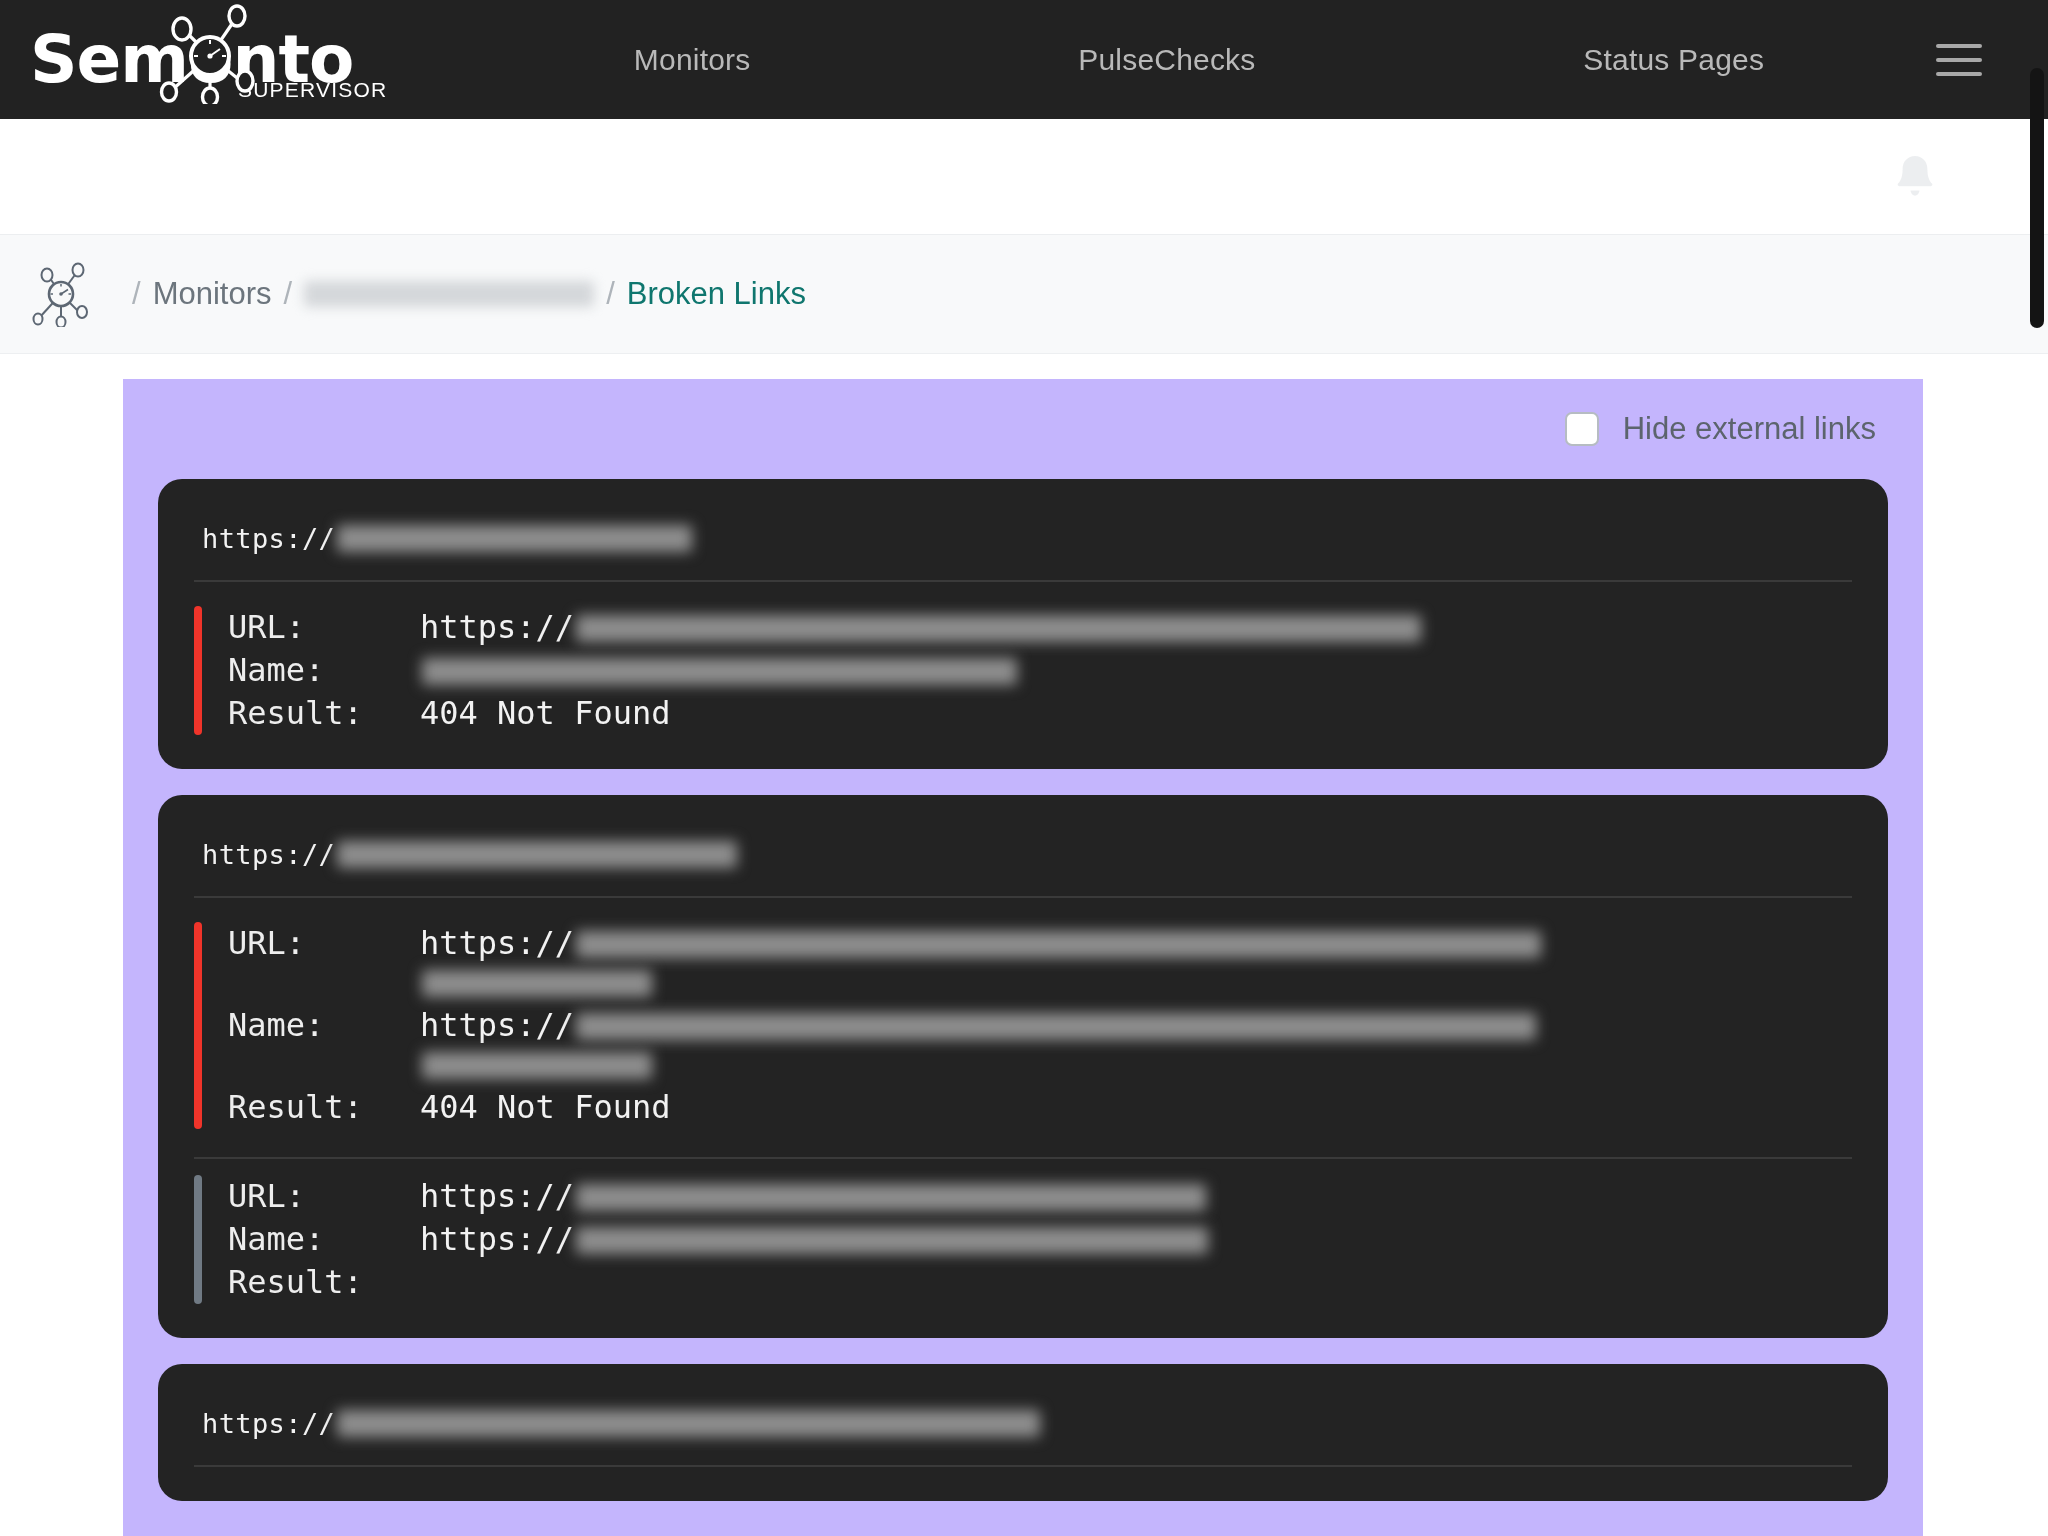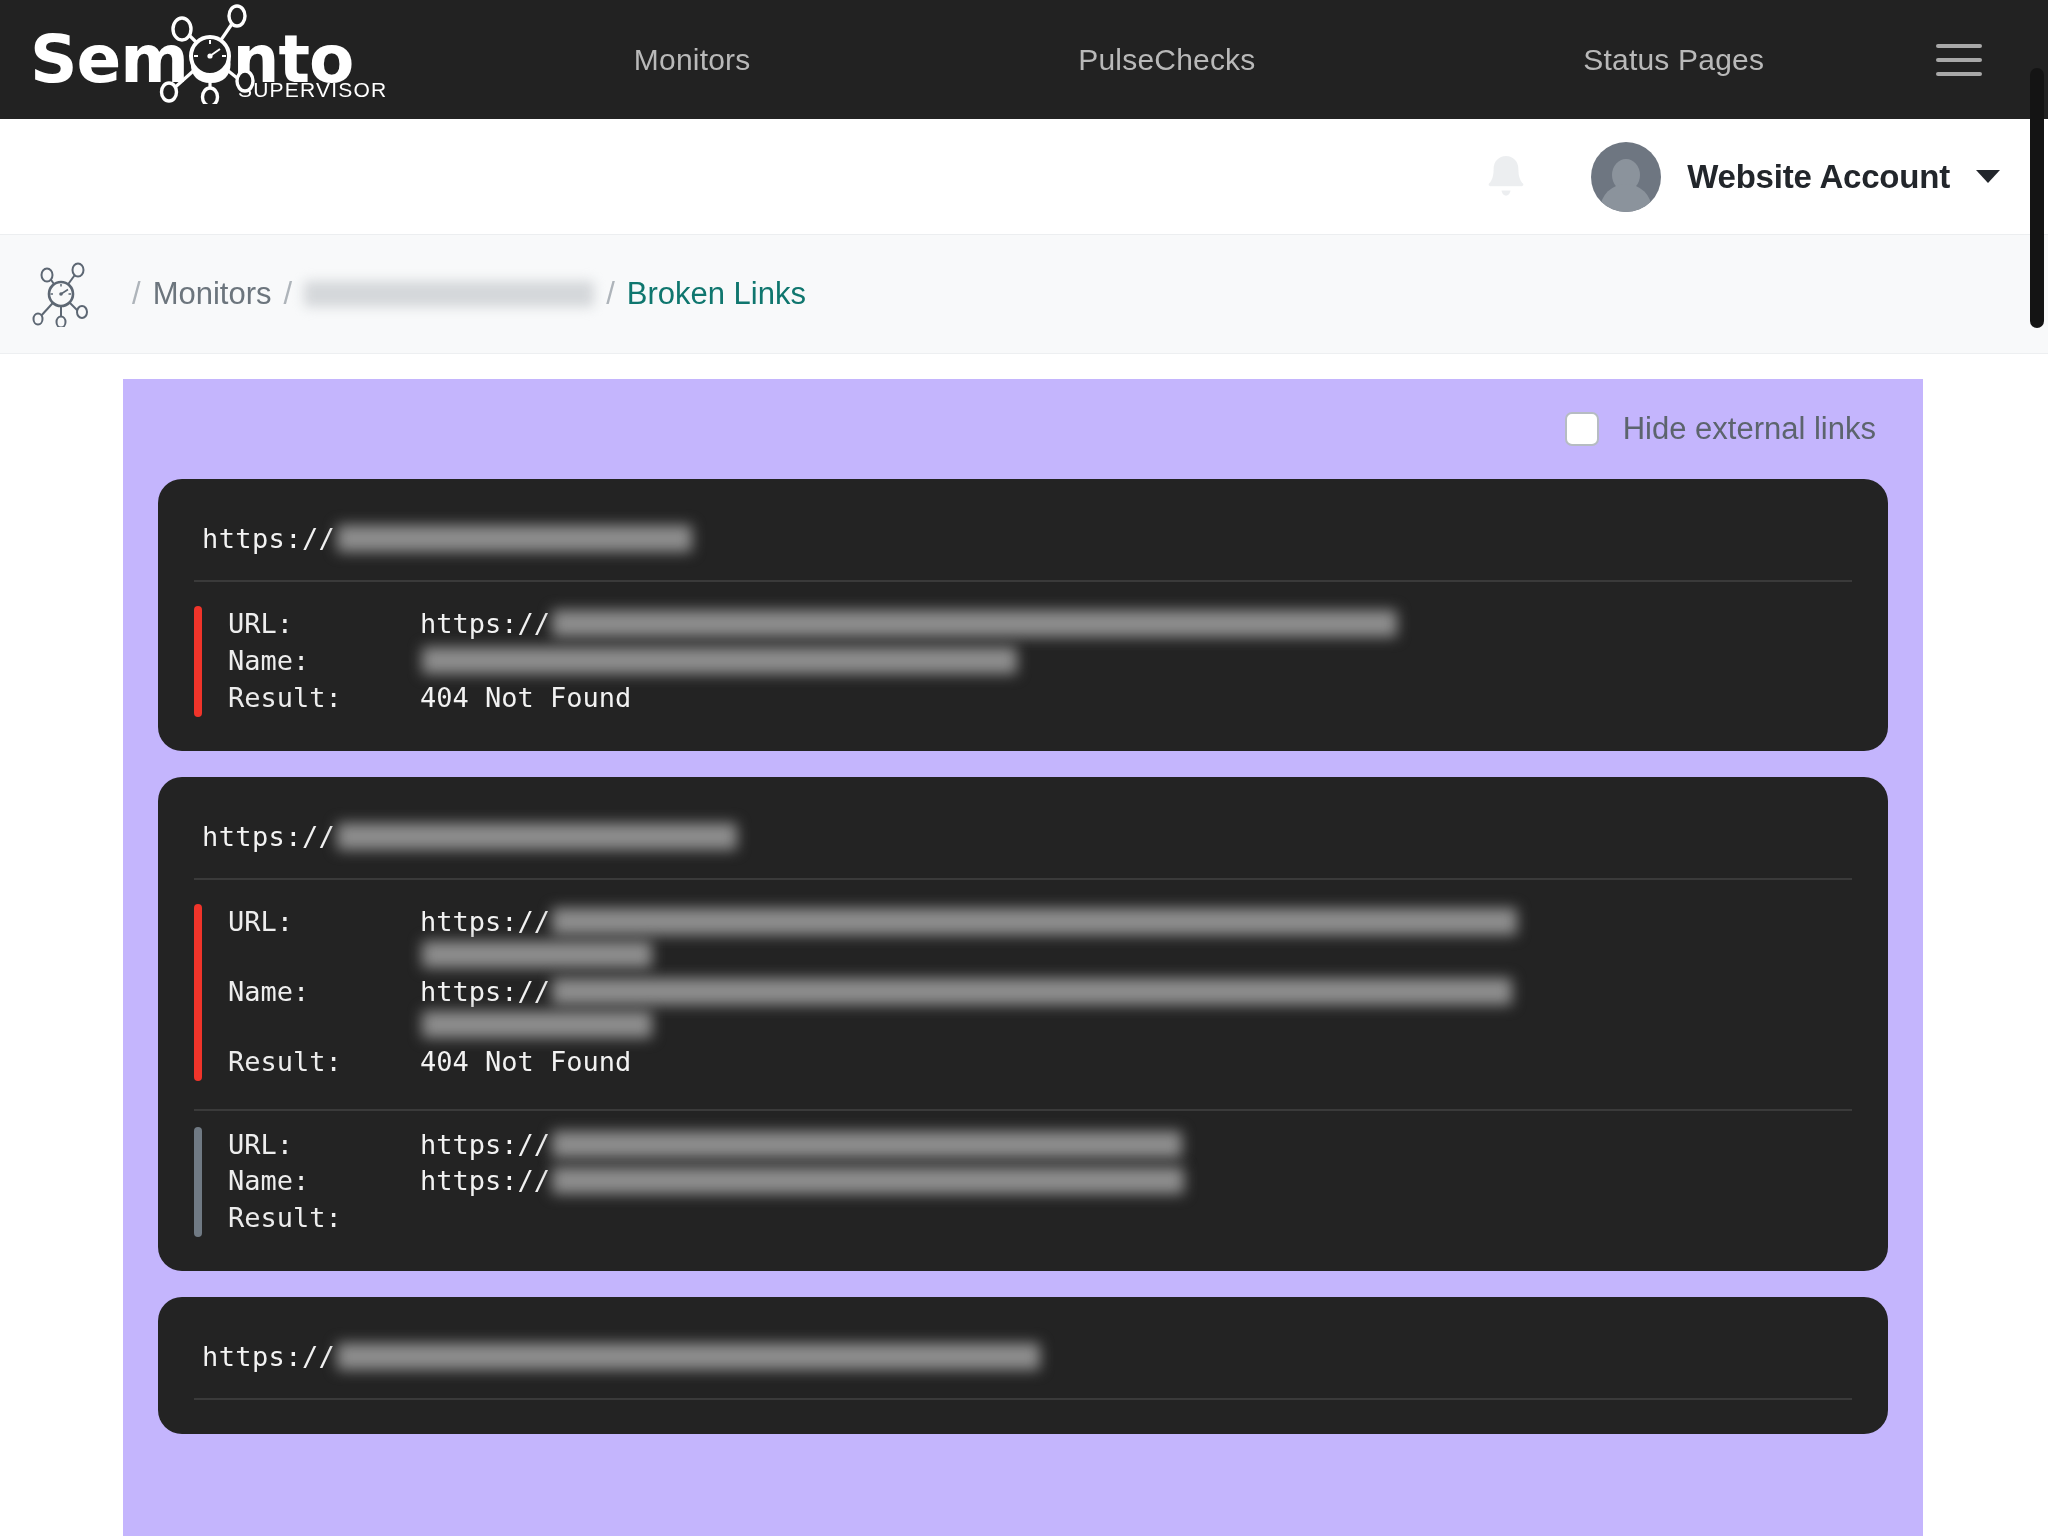--- a/index.html
+++ b/index.html
@@ -253,21 +253,21 @@
     border-radius:4px;
     flex:0 0 auto;
     margin-right:26px;
   }
   .entry-bar.red{ background:#f0342a; }
   .entry-bar.grey{ background:#707a84; }
   .entry-rows{ flex:1; min-width:0; }
   .row{
     display:flex;
     font-family:"DejaVu Sans Mono", monospace;
-    font-size:27px;
+    font-size:32px;
     line-height:1.22;
     color:#ededed;
     padding:2px 0;
   }
   .row-label{
     width:192px;
     flex:0 0 192px;
     color:#ededed;
     white-space:pre;
   }
@@ -341,28 +341,20 @@
 
   <div class="scrollbar"></div>
 </div>
 
 <div class="accountbar">
   <div class="bell">
     <svg width="46" height="52" viewBox="0 0 46 52">
       <path d="M23 5c-7.2 0-12.4 5.6-12.4 12.8 0 9.4-2.6 12.6-4.6 14.8-.9 1-.2 2.6 1.2 2.6h31.6c1.4 0 2.1-1.6 1.2-2.6-2-2.2-4.6-5.4-4.6-14.8C35.4 10.6 30.2 5 23 5z" fill="#eceef0"></path>
       <path d="M18.4 39.6c.5 3 2.3 5.2 4.6 5.2s4.1-2.2 4.6-5.2z" fill="#eceef0"></path>
     </svg>
-  </div>
-  <div class="account">
-    <div class="avatar">
-      <div class="head"></div>
-      <div class="body"></div>
-    </div>
-    <span class="account-name">Website Account</span>
-    <span class="caret"></span>
   </div>
 </div>
 
 <div class="crumbbar">
   <svg class="crumb-logo" viewBox="0 0 62 66">
     <g stroke="#5d6773" stroke-width="2" fill="none">
       <line x1="31" y1="33" x2="47" y2="11"></line>
       <line x1="31" y1="33" x2="19" y2="16"></line>
       <line x1="31" y1="33" x2="10" y2="56"></line>
       <line x1="31" y1="33" x2="31" y2="60"></line>

